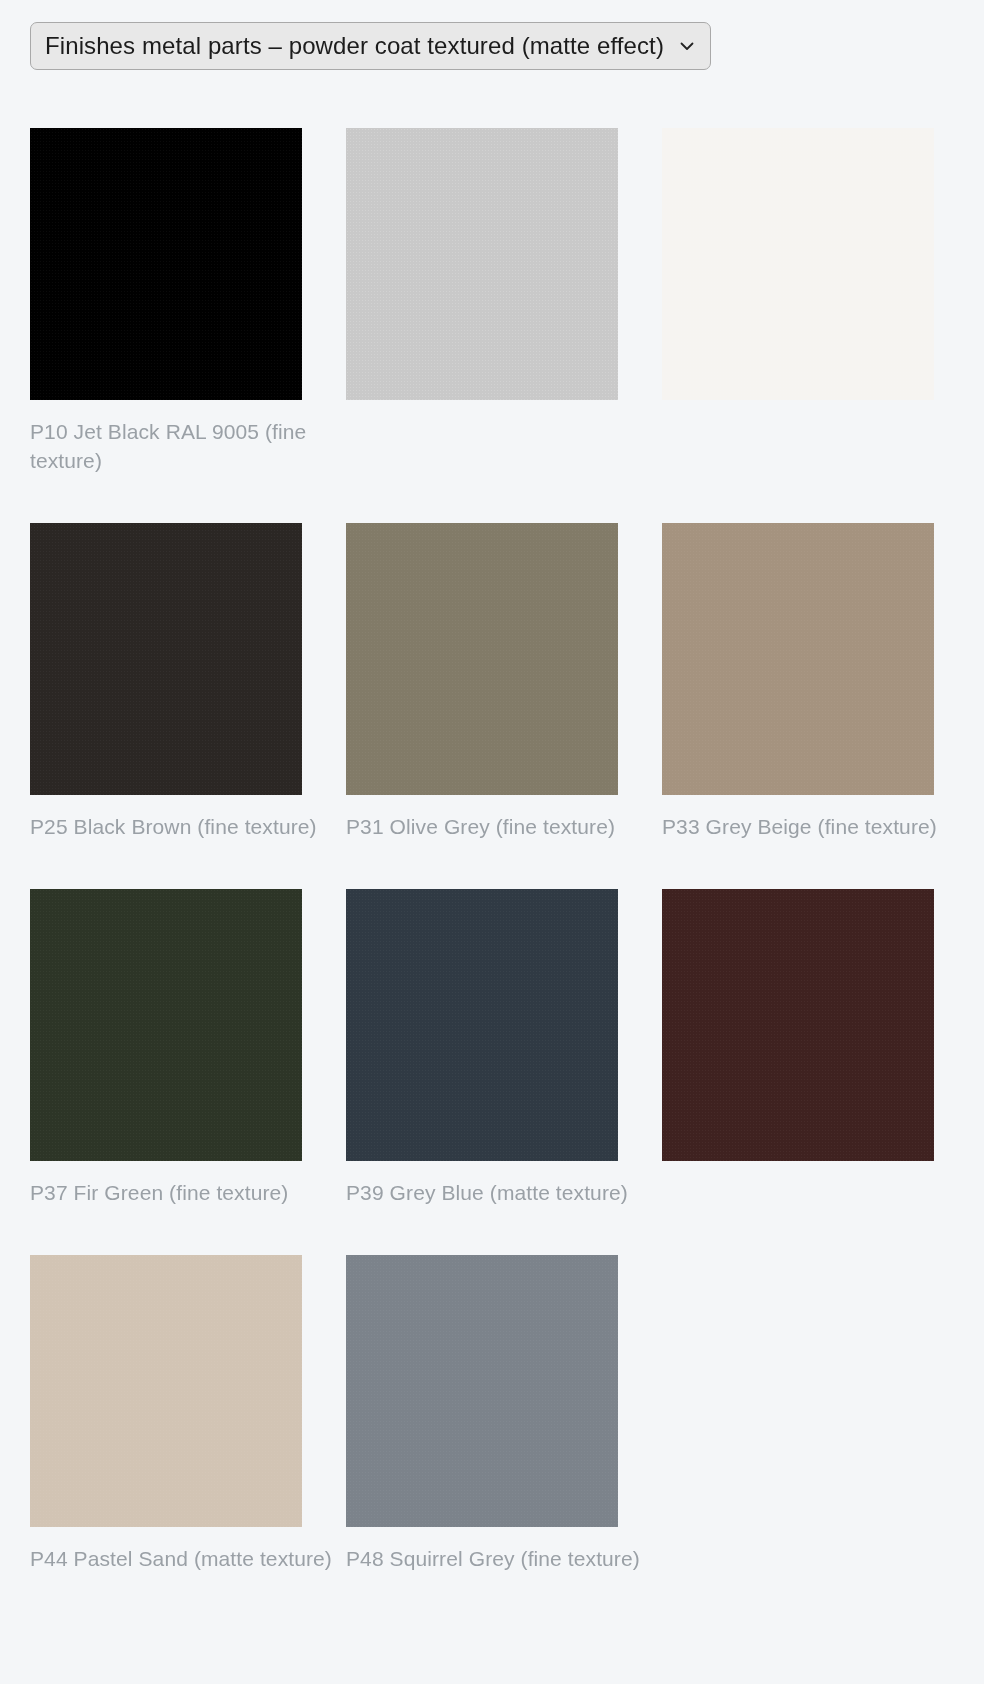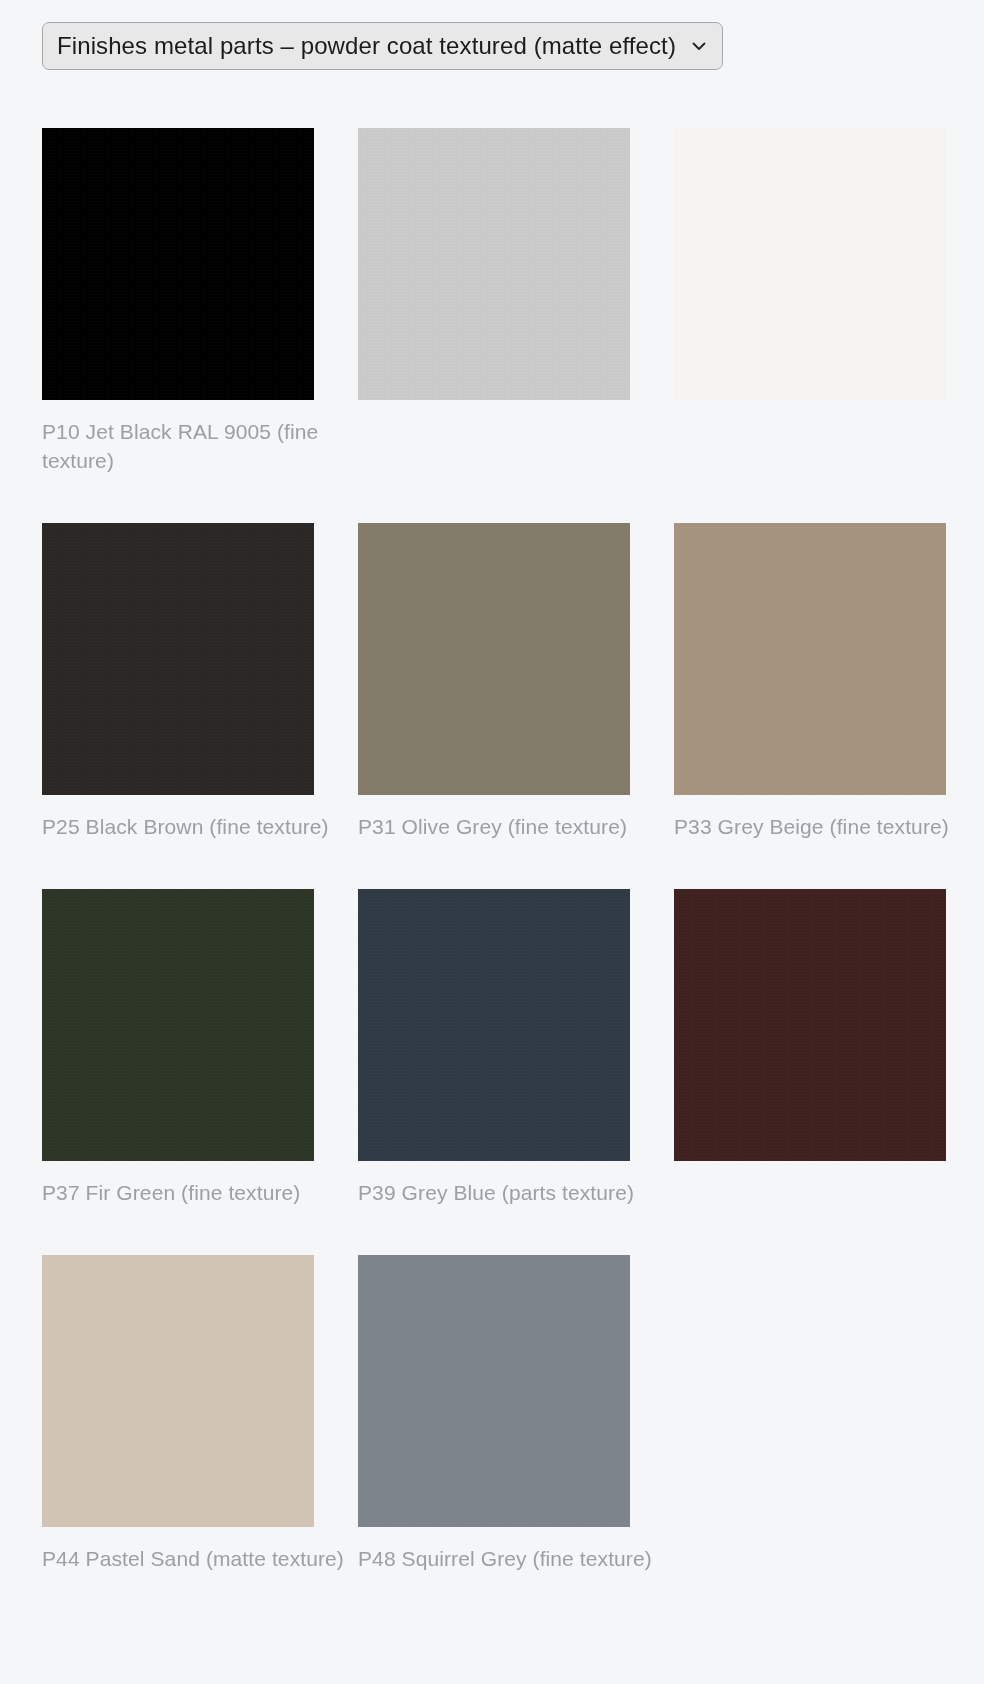--- a/index.html
+++ b/index.html
@@ -10,21 +10,21 @@
   }
   body {
     width: 984px;
     min-height: 1684px;
     background: #f4f6f8;
     font-family: "Liberation Sans", sans-serif;
     -webkit-font-smoothing: antialiased;
   }
   .page {
     width: 984px;
-    padding: 22px 26px 40px 42px;
+    padding: 22px 26px 40px 30px;
   }
 
   
   .select-row {
     margin: 0 0 58px 0;
   }
   .finish-select {
     position: relative;
     display: inline-flex;
     align-items: center;
@@ -140,21 +140,21 @@
       <div class="swatch-card">
         <div class="swatch-tile" style="background: rgb(45, 53, 39);">
           <div class="noise" style="background-image: radial-gradient(rgba(255, 255, 255, 0.04) 0.6px, transparent 0.7px), radial-gradient(rgba(0, 0, 0, 0.035) 0.6px, transparent 0.7px); background-size: 3px 3px, 4px 4px; background-position: 0px 0px, 2px 1px;"></div>
         </div>
         <div class="swatch-caption">P37 Fir Green (fine texture)</div>
       </div>
       <div class="swatch-card">
         <div class="swatch-tile" style="background: rgb(48, 58, 68);">
           <div class="noise" style="background-image: radial-gradient(rgba(255, 255, 255, 0.04) 0.6px, transparent 0.7px), radial-gradient(rgba(0, 0, 0, 0.035) 0.6px, transparent 0.7px); background-size: 3px 3px, 4px 4px; background-position: 0px 0px, 2px 1px;"></div>
         </div>
-        <div class="swatch-caption">P39 Grey Blue (parts texture)</div>
+        <div class="swatch-caption">P39 Grey Blue (matte texture)</div>
       </div>
       <div class="swatch-card">
         <div class="swatch-tile" style="background: rgb(63, 34, 32);">
           <div class="noise" style="background-image: radial-gradient(rgba(255, 255, 255, 0.04) 0.6px, transparent 0.7px), radial-gradient(rgba(0, 0, 0, 0.035) 0.6px, transparent 0.7px); background-size: 3px 3px, 4px 4px; background-position: 0px 0px, 2px 1px;"></div>
         </div>
       </div>
       <div class="swatch-card">
         <div class="swatch-tile" style="background: rgb(210, 196, 180);">
           <div class="noise" style="background-image: radial-gradient(rgba(255, 255, 255, 0.04) 0.6px, transparent 0.7px), radial-gradient(rgba(0, 0, 0, 0.035) 0.6px, transparent 0.7px); background-size: 3px 3px, 4px 4px; background-position: 0px 0px, 2px 1px;"></div>
         </div>

